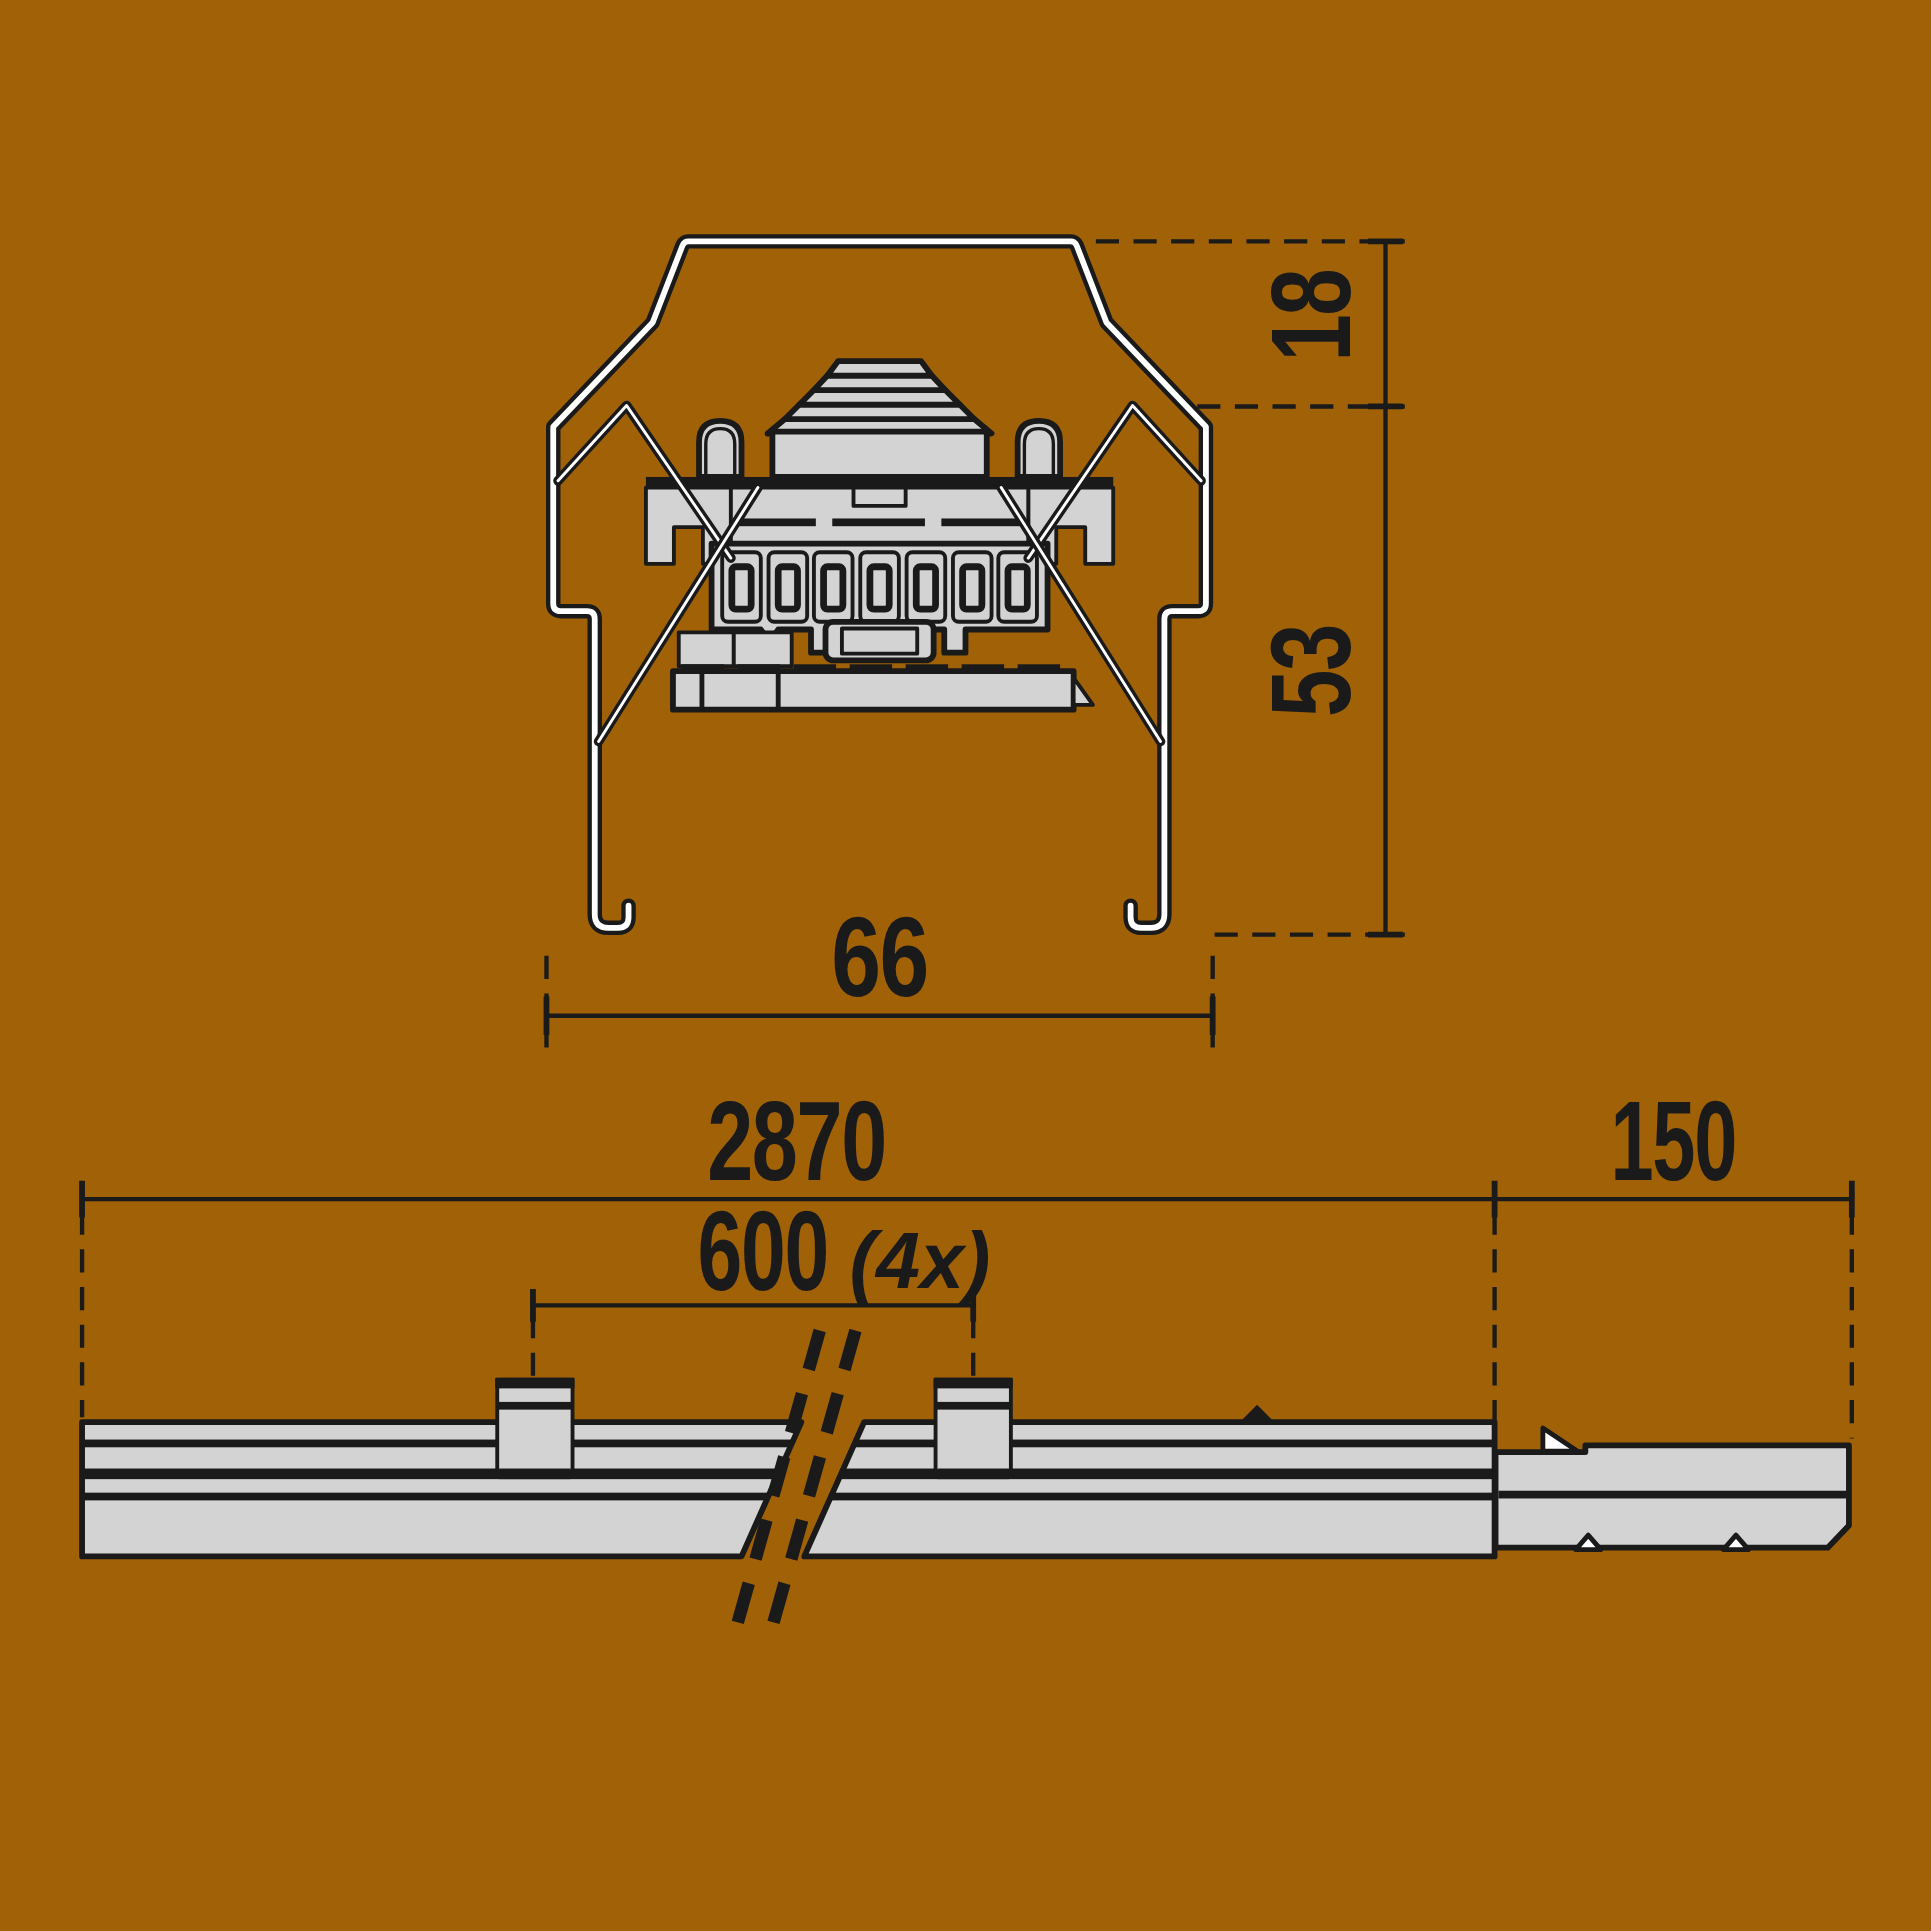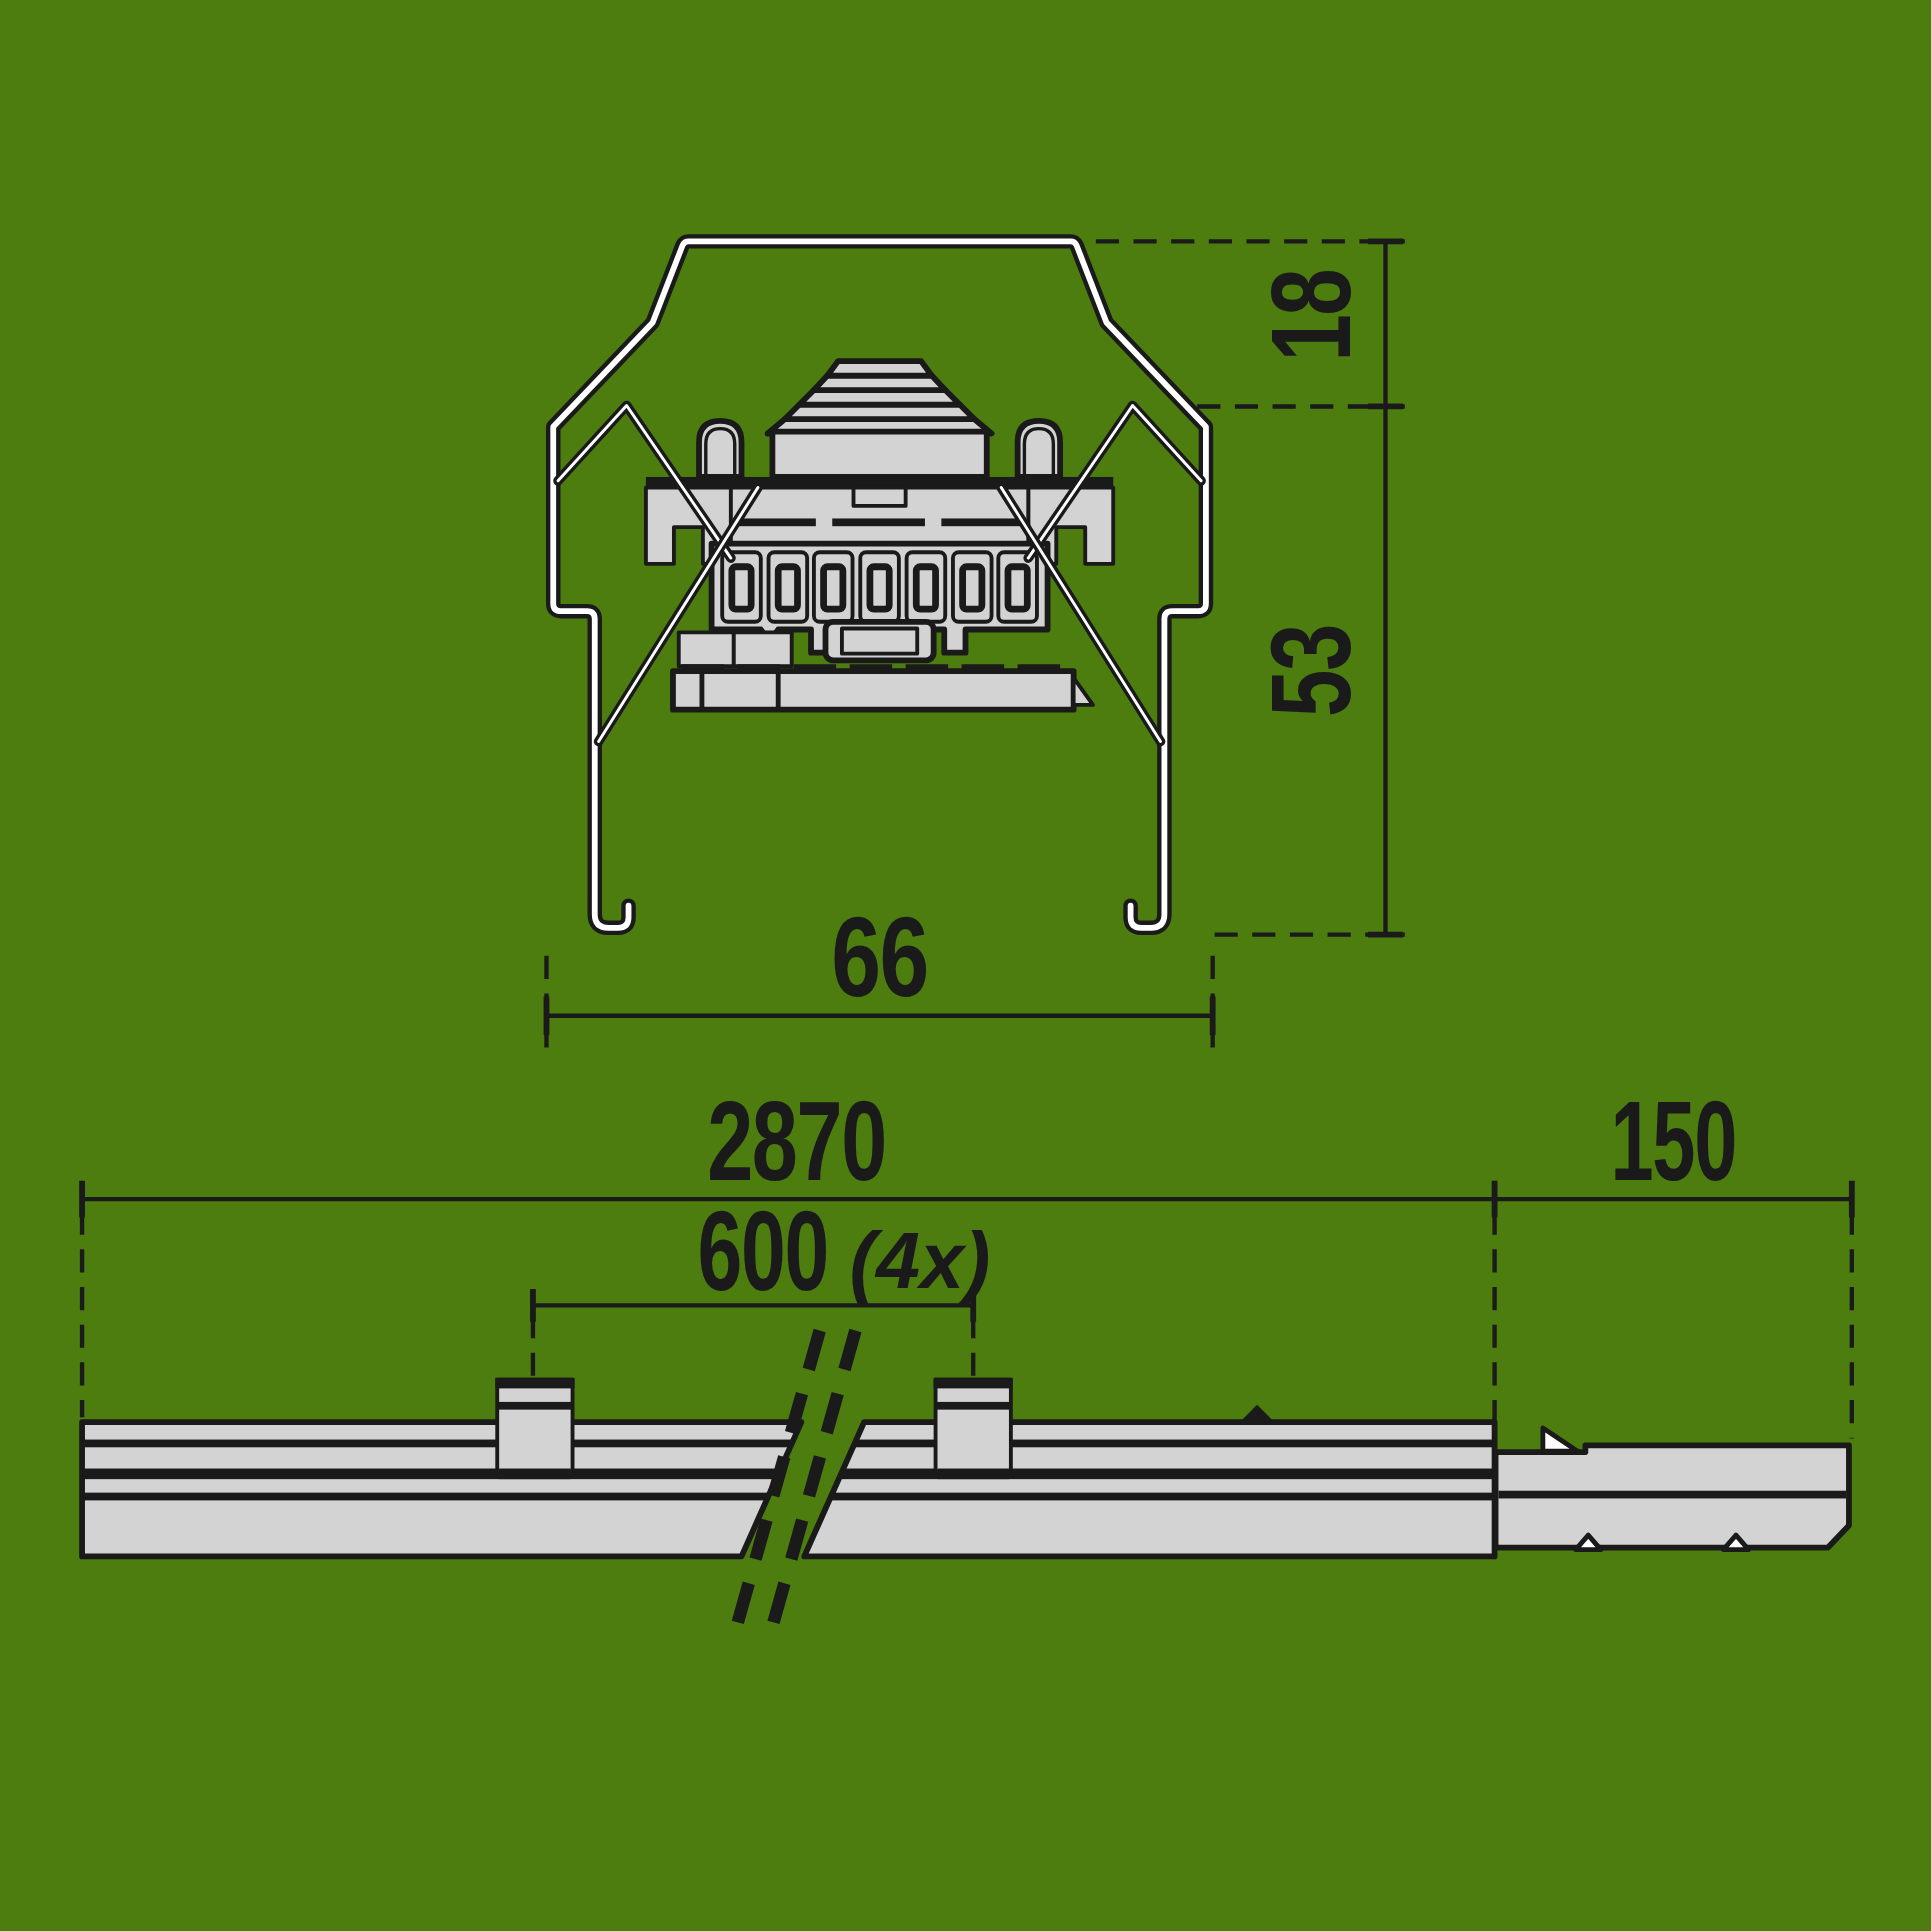--- a/index.html
+++ b/index.html
@@ -1,16 +1,16 @@
 <!DOCTYPE html>
 <html><head>
 <meta charset="utf-8">
 <style>
   html,body{margin:0;padding:0;background:#fff;width:1931px;height:1931px;}
-  .stage{position:relative;width:1931px;height:1931px;background:#4d7c0f;overflow:hidden;
+  .stage{position:relative;width:1931px;height:1931px;background:#a16207;overflow:hidden;
          font-family:"Liberation Sans", sans-serif;text-align:center;}
   svg{display:block}
   
   .sheet-outer{fill:none;stroke:#1a1a1a;stroke-width:15;stroke-linejoin:round;stroke-linecap:round}
   .sheet-inner{fill:none;stroke:#ffffff;stroke-width:6;stroke-linejoin:round;stroke-linecap:round}
   .wire-outer{fill:none;stroke:#1a1a1a;stroke-width:10;stroke-linejoin:round;stroke-linecap:round}
   .wire-inner{fill:none;stroke:#ffffff;stroke-width:3;stroke-linejoin:round;stroke-linecap:round}
   .part{fill:#d3d3d3;stroke:#1a1a1a;stroke-width:6;stroke-linejoin:round}
   .part-thin{fill:#d3d3d3;stroke:#1a1a1a;stroke-width:4;stroke-linejoin:round}
   .solid{fill:#1a1a1a;stroke:none}

